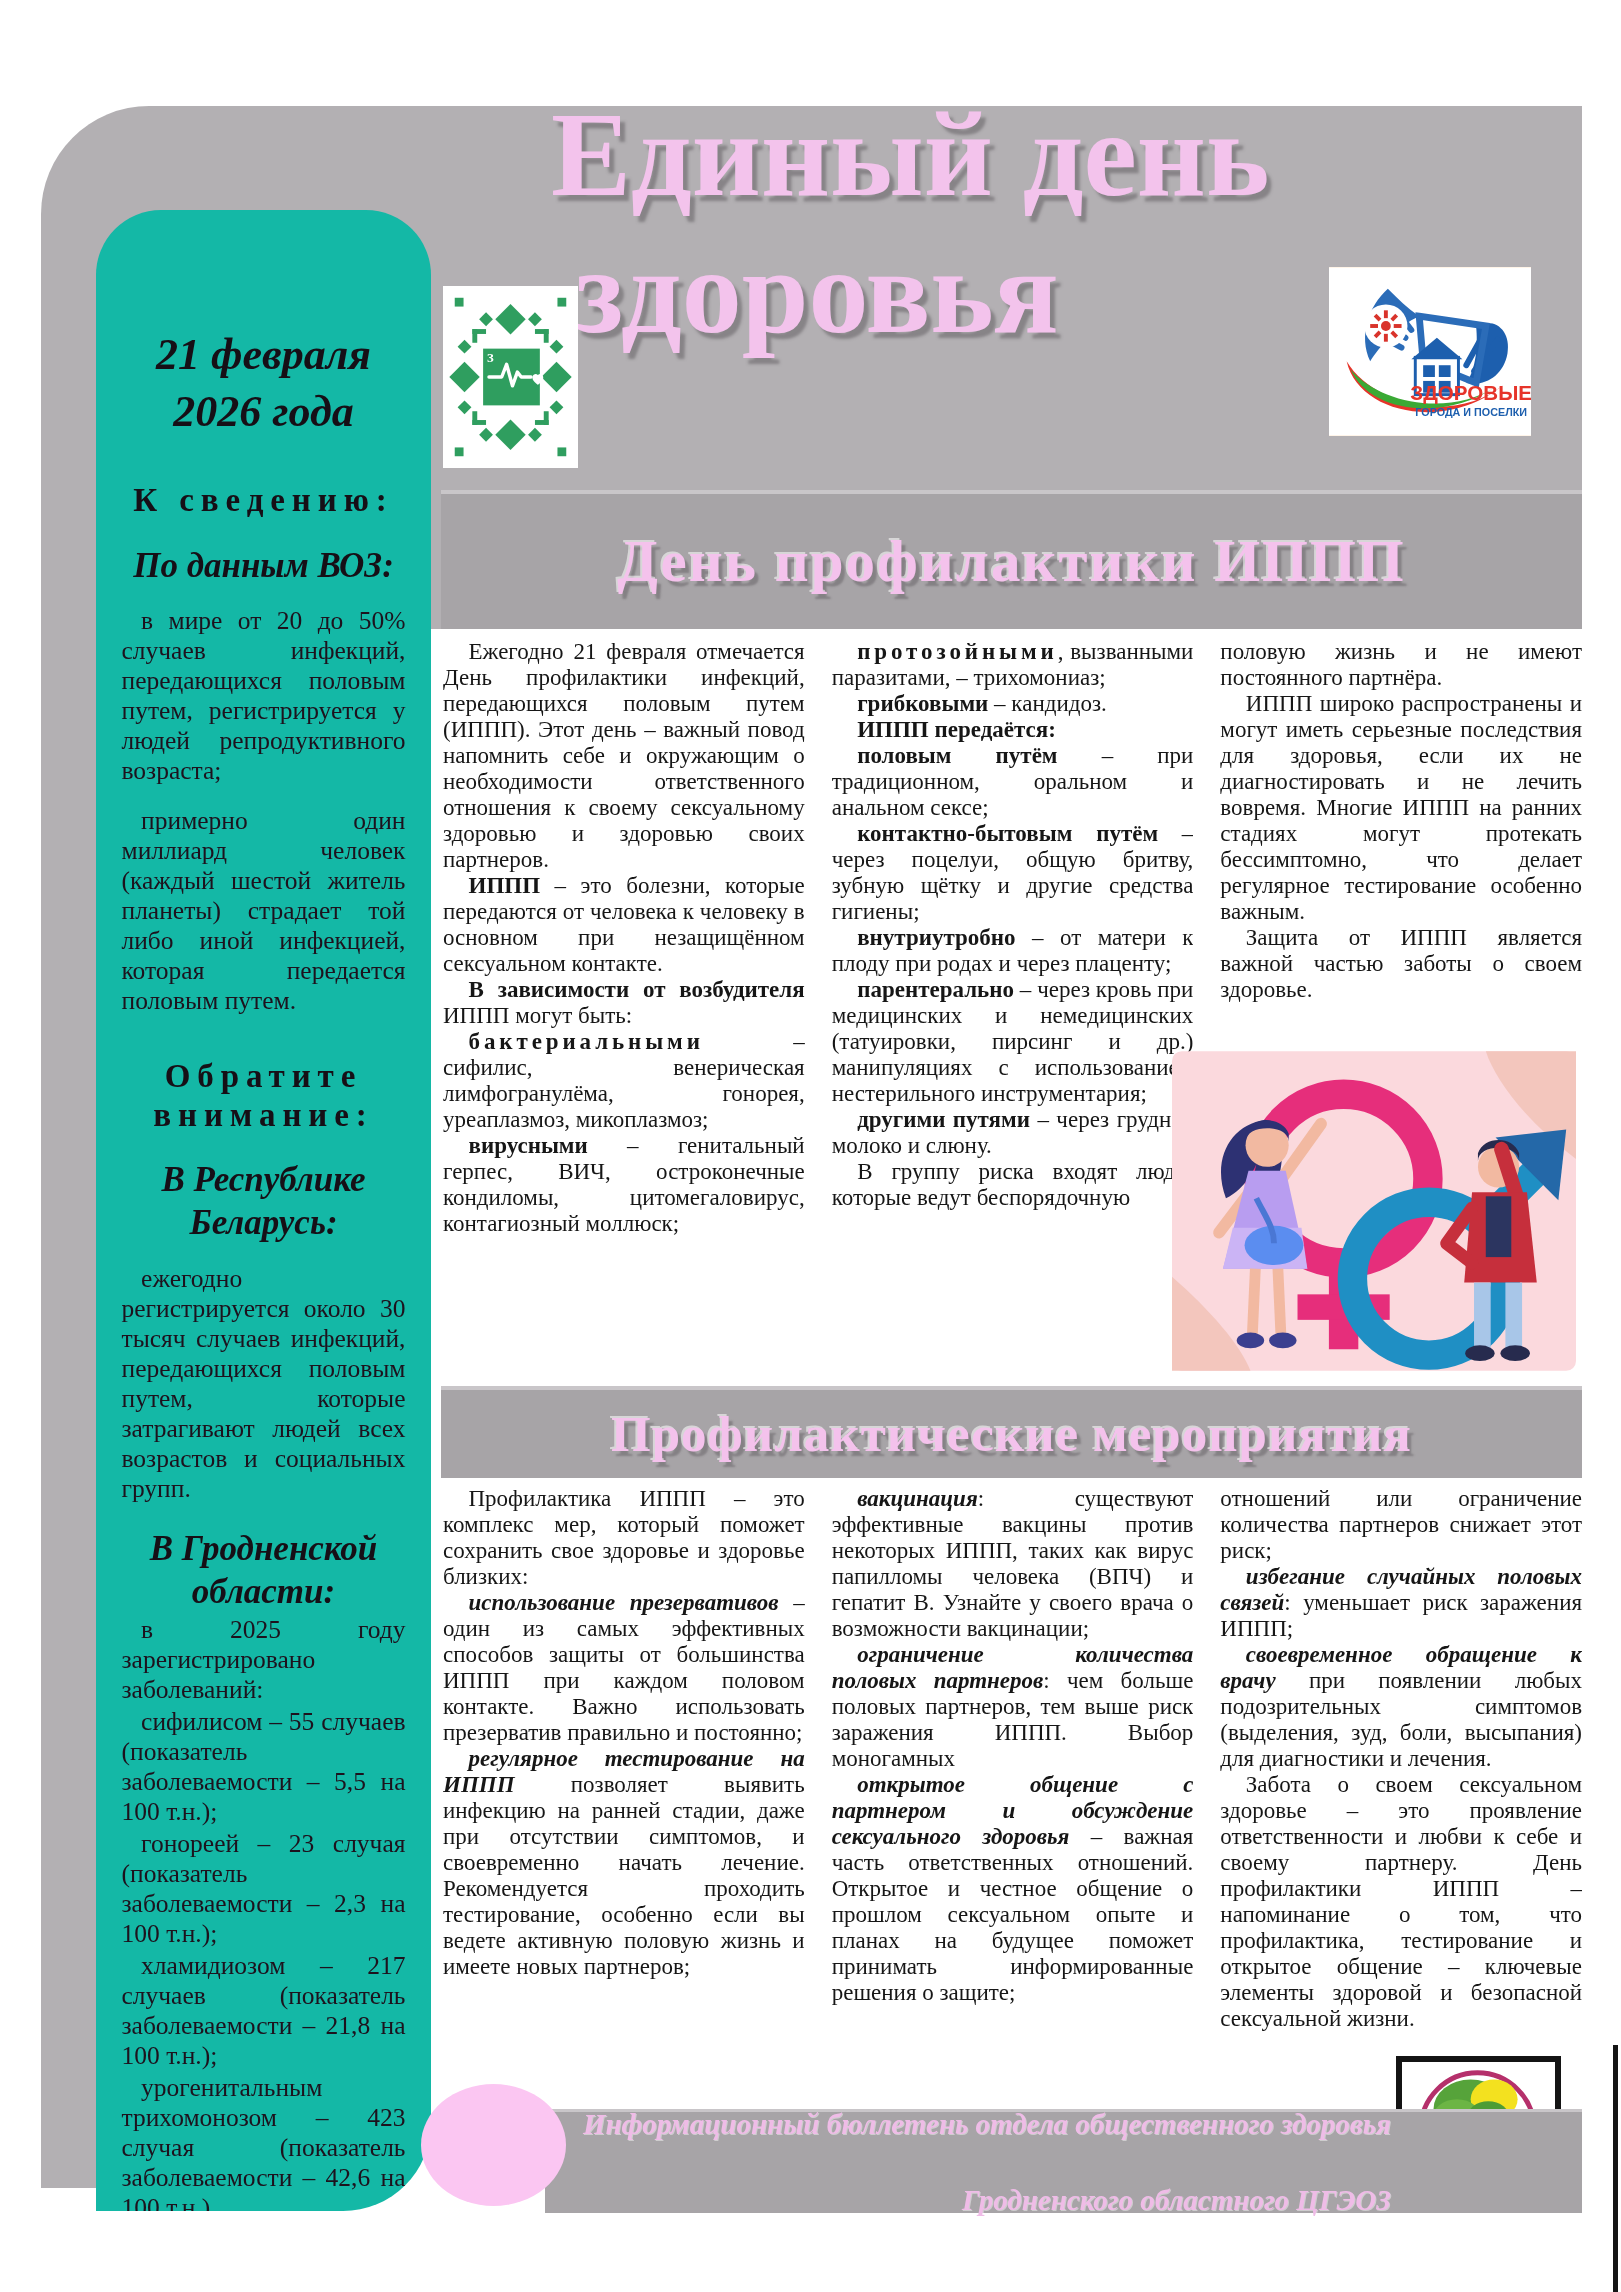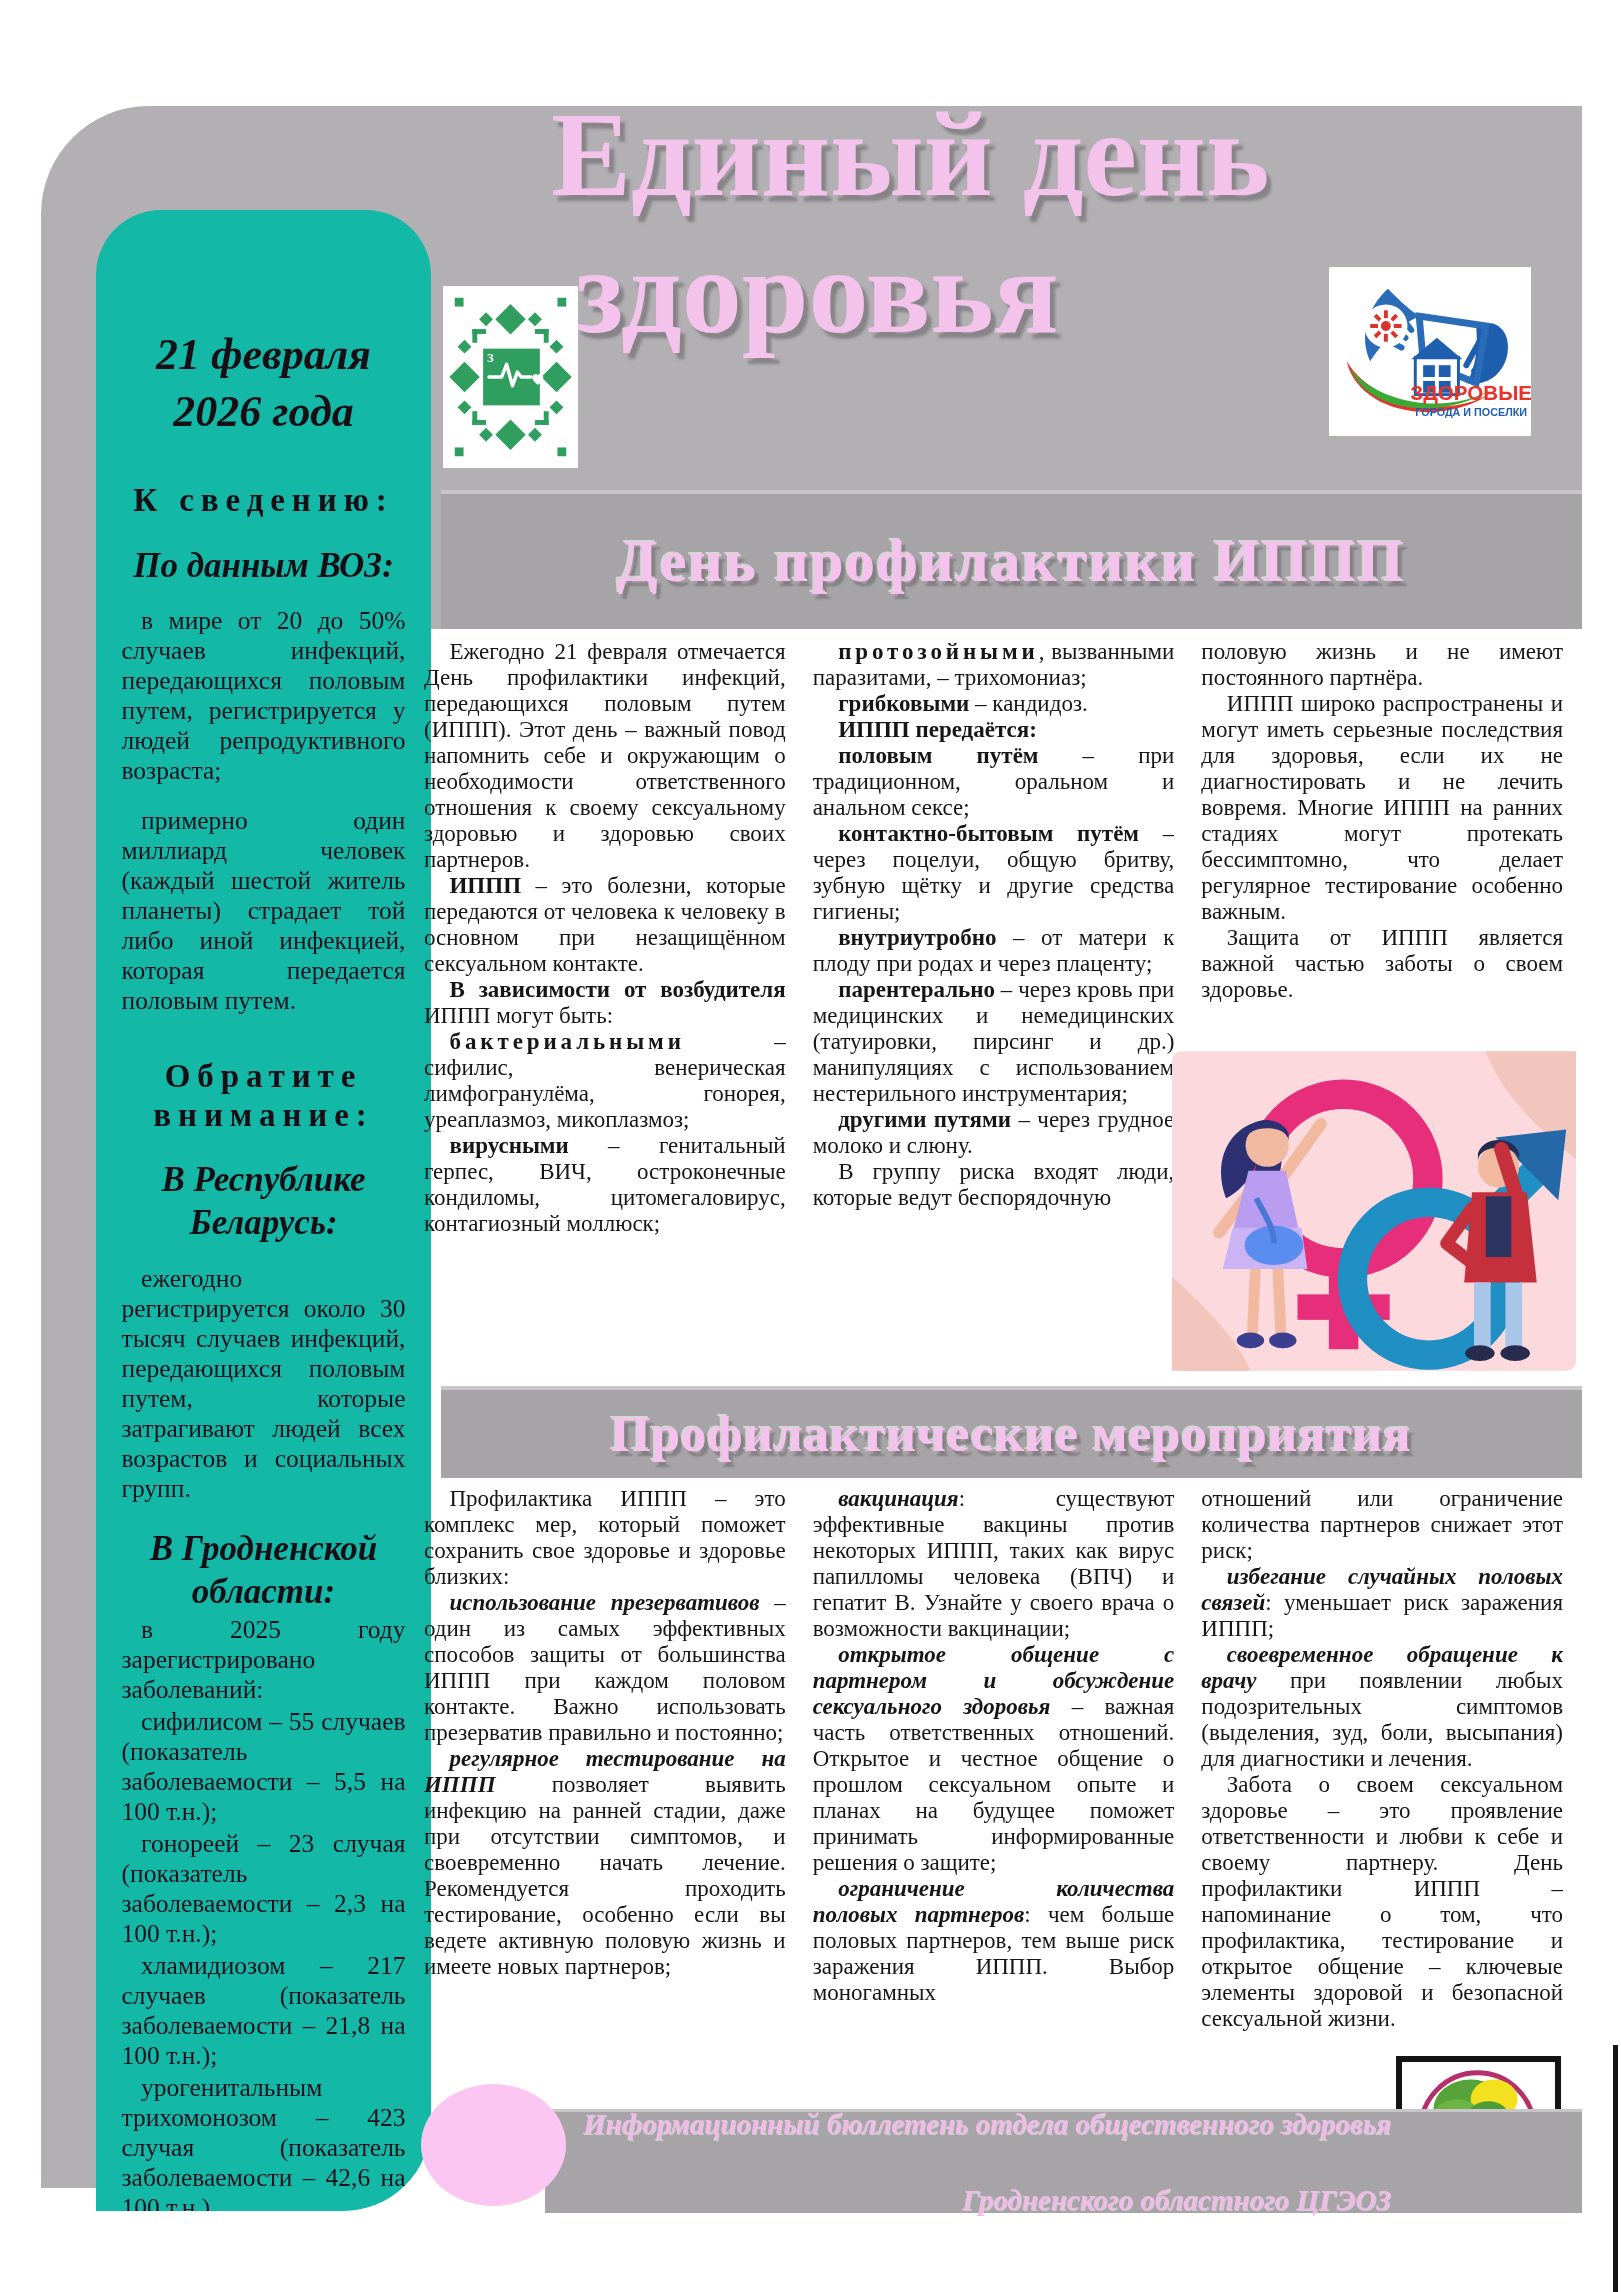--- a/index.html
+++ b/index.html
@@ -31,21 +31,21 @@
   .main-title .t2{margin-left:24px;}
 
   
   .ornament-logo{position:absolute;left:443px;top:286px;width:135px;height:182px;background:#fff;}
   .cities-logo{position:absolute;left:1329px;top:267px;width:202px;height:169px;background:#fdba74;}
   .footer-logo{position:absolute;left:1396px;top:2056px;width:165px;height:149px;background:#fff;
                border:6.9px solid #141414;box-sizing:border-box;}
   .edge-line{position:absolute;left:1613px;top:2045px;width:4.9px;height:248px;background:#141414;}
 
   
-  .cols{position:absolute;left:424px;width:1139px;display:flex;gap:27px;justify-content:flex-end;}
+  .cols{position:absolute;left:443px;width:1139px;display:flex;gap:27px;}
   .s1{top:639px;height:743px;}
   .s2{top:1486px;height:619px;}
   .col{flex:1 1 0;overflow:hidden;}
   .p{margin:0;font-size:23px;line-height:26px;text-align:justify;text-indent:25.5px;
      hyphens:auto;color:#161616;}
   .noind{text-indent:0;}
   .b{font-weight:bold;}
   .bi{font-weight:bold;font-style:italic;}
   .sp{letter-spacing:3.9px;}
 
@@ -284,22 +284,22 @@
   </div>
 
   <section class="cols s2">
     <div class="col">
       <p class="p"><span>Профилактика ИППП – это комплекс мер, который поможет сохранить свое здоровье и здоровье близких:</span></p>
       <p class="p"><span class="bi">использование презервативов</span><span> – один из самых эффективных способов защиты от большинства ИППП при каждом половом контакте. Важно использовать презерватив правильно и постоянно;</span></p>
       <p class="p"><span class="bi">регулярное тестирование на ИППП</span><span> позволяет выявить инфекцию на ранней стадии, даже при отсутствии симптомов, и своевременно начать лечение. Рекомендуется проходить тестирование, особенно если вы ведете активную половую жизнь и имеете новых партнеров;</span></p>
     </div>
     <div class="col">
       <p class="p"><span class="bi">вакцинация</span><span>: существуют эффективные вакцины против некоторых ИППП, таких как вирус папилломы человека (ВПЧ) и гепатит В. Узнайте у своего врача о возможности вакцинации;</span></p>
+      <p class="p"><span class="bi">ограничение количества половых партнеров</span><span>: чем больше половых партнеров, тем выше риск заражения ИППП. Выбор моногамных</span></p>
       <p class="p"><span class="bi">открытое общение с партнером и обсуждение сексуального здоровья</span><span> – важная часть ответственных отношений. Открытое и честное общение о прошлом сексуальном опыте и планах на будущее поможет принимать информированные решения о защите;</span></p>
-      <p class="p"><span class="bi">ограничение количества половых партнеров</span><span>: чем больше половых партнеров, тем выше риск заражения ИППП. Выбор моногамных</span></p>
     </div>
     <div class="col">
       <p class="p noind"><span>отношений или ограничение количества партнеров снижает этот риск;</span></p>
       <p class="p"><span class="bi">избегание случайных половых связей</span><span>: уменьшает риск заражения ИППП;</span></p>
       <p class="p"><span class="bi">своевременное обращение к врачу</span><span> при появлении любых подозрительных симптомов (выделения, зуд, боли, высыпания) для диагностики и лечения.</span></p>
       <p class="p"><span>Забота о своем сексуальном здоровье – это проявление ответственности и любви к себе и своему партнеру. День профилактики ИППП – напоминание о том, что профилактика, тестирование и открытое общение – ключевые элементы здоровой и безопасной сексуальной жизни.</span></p>
     </div>
   </section>
 
   <div class="footer-blob"></div>

